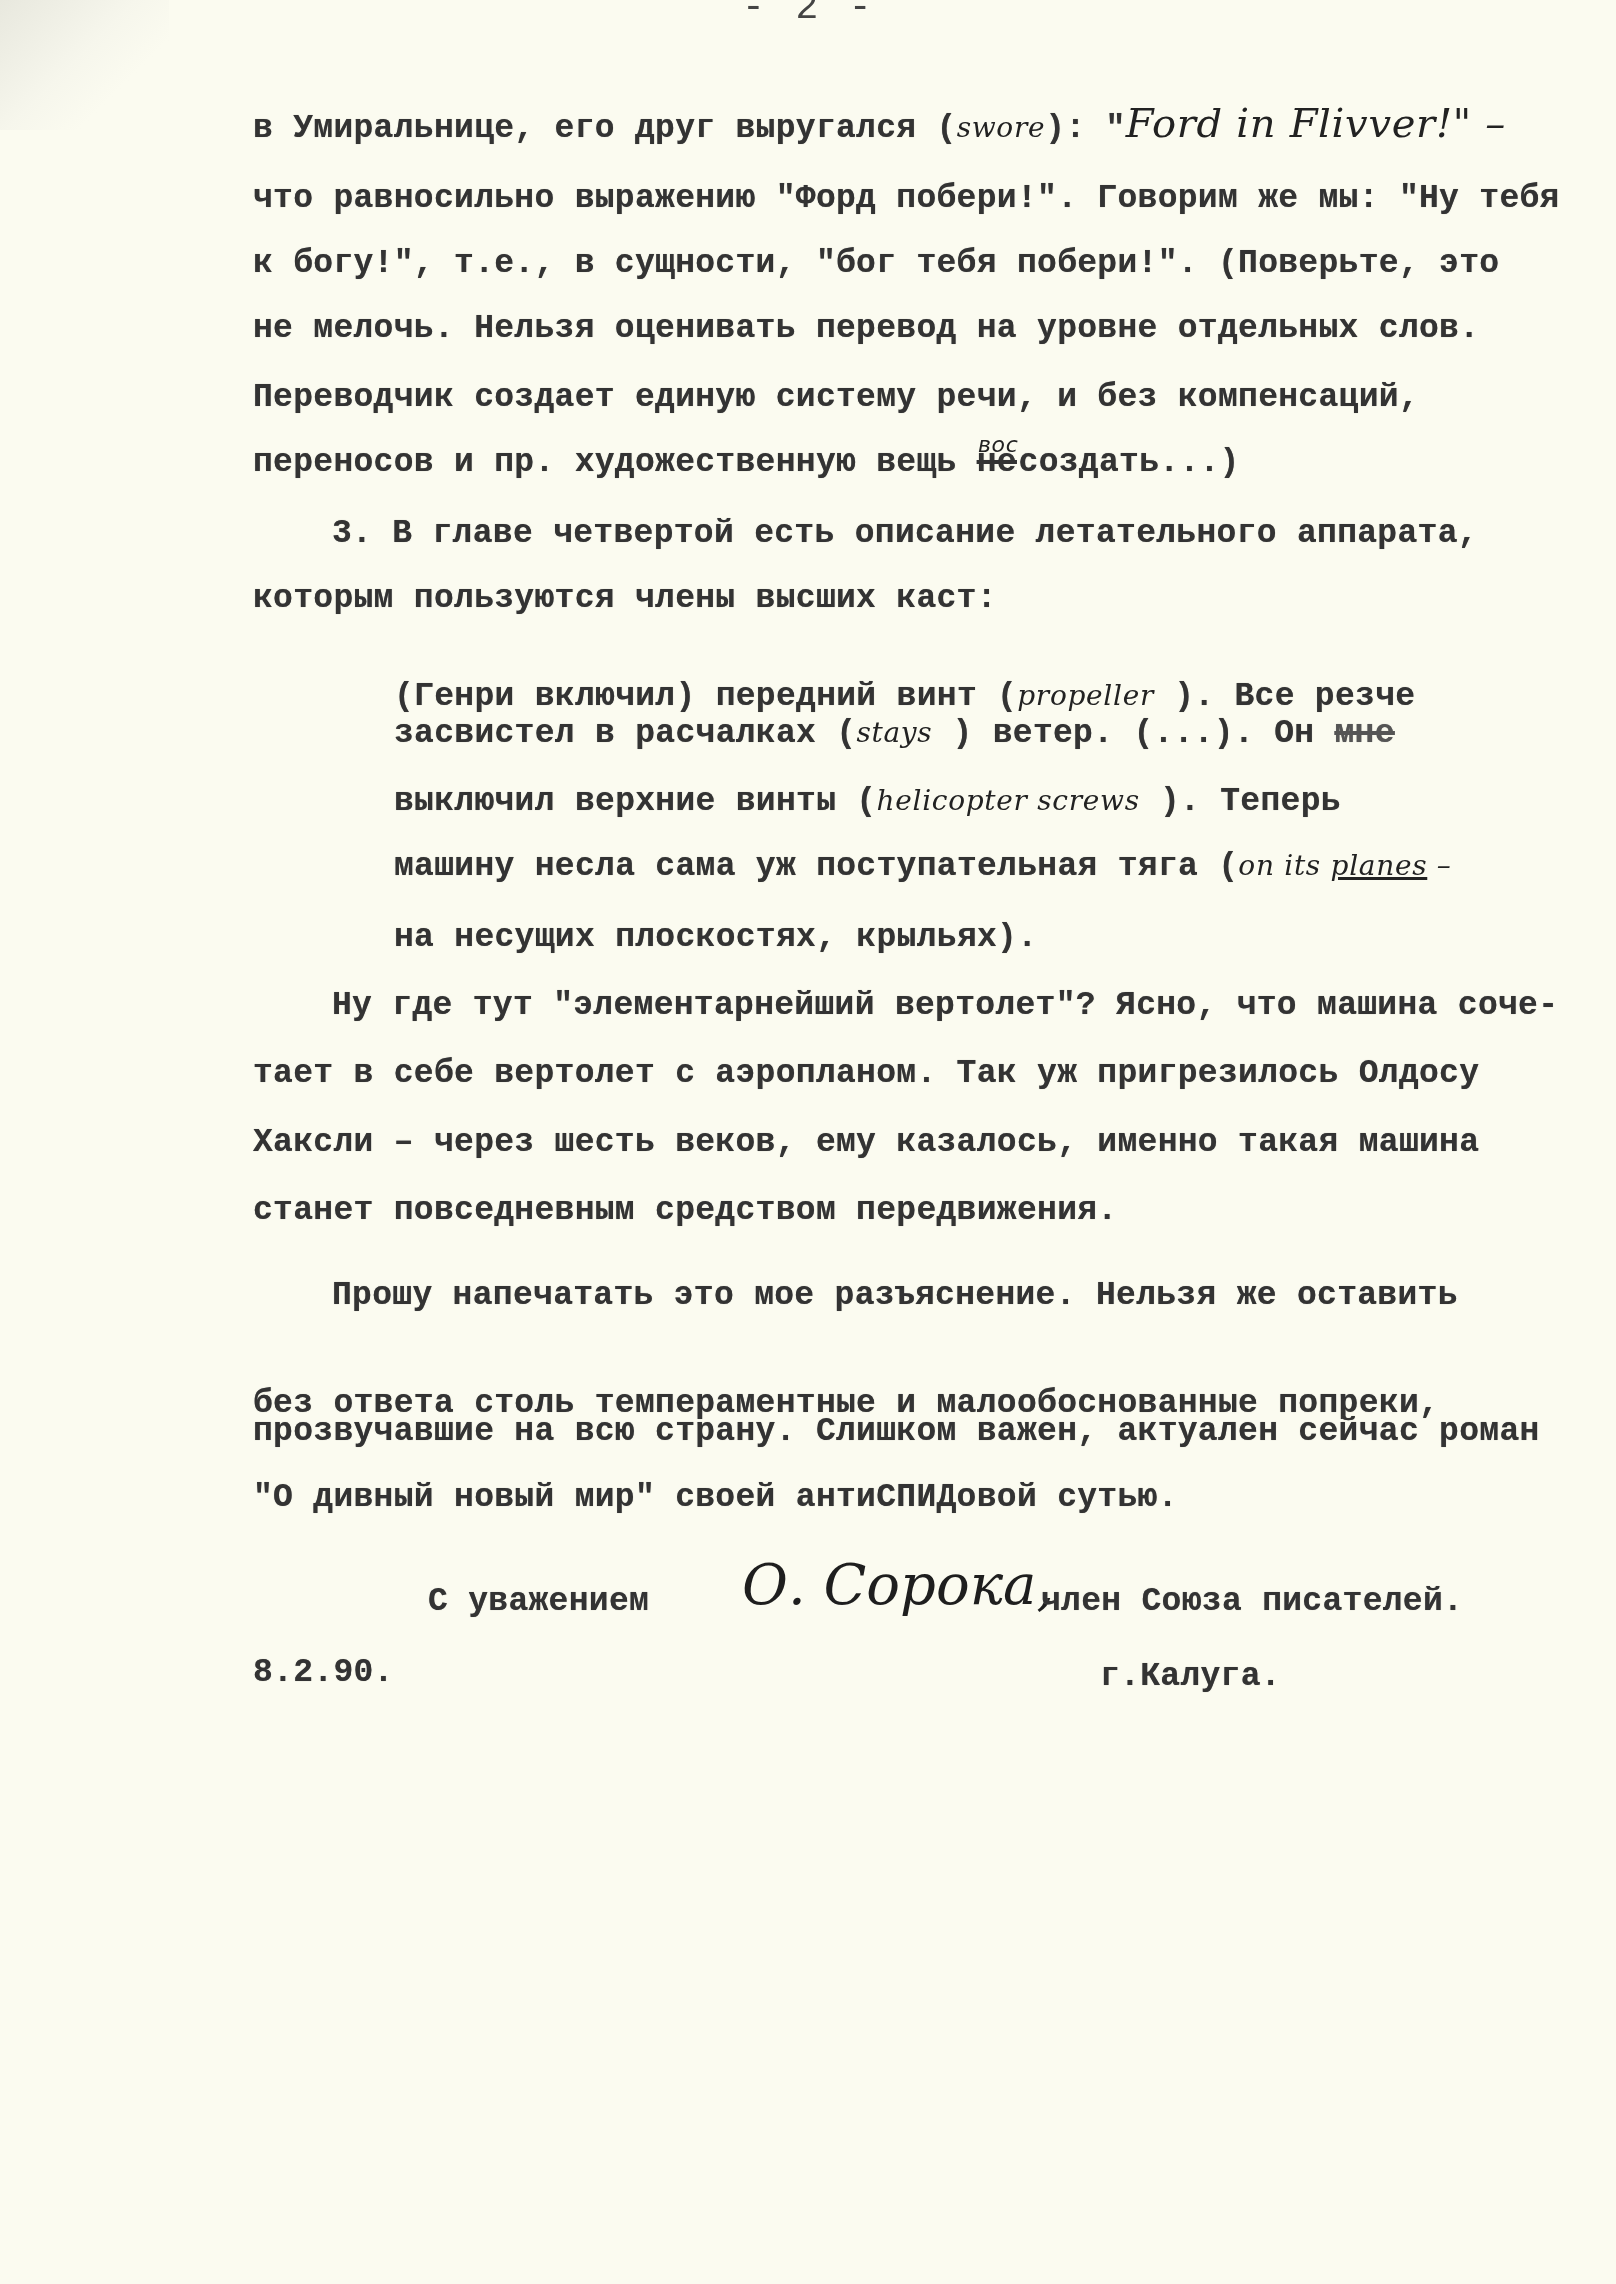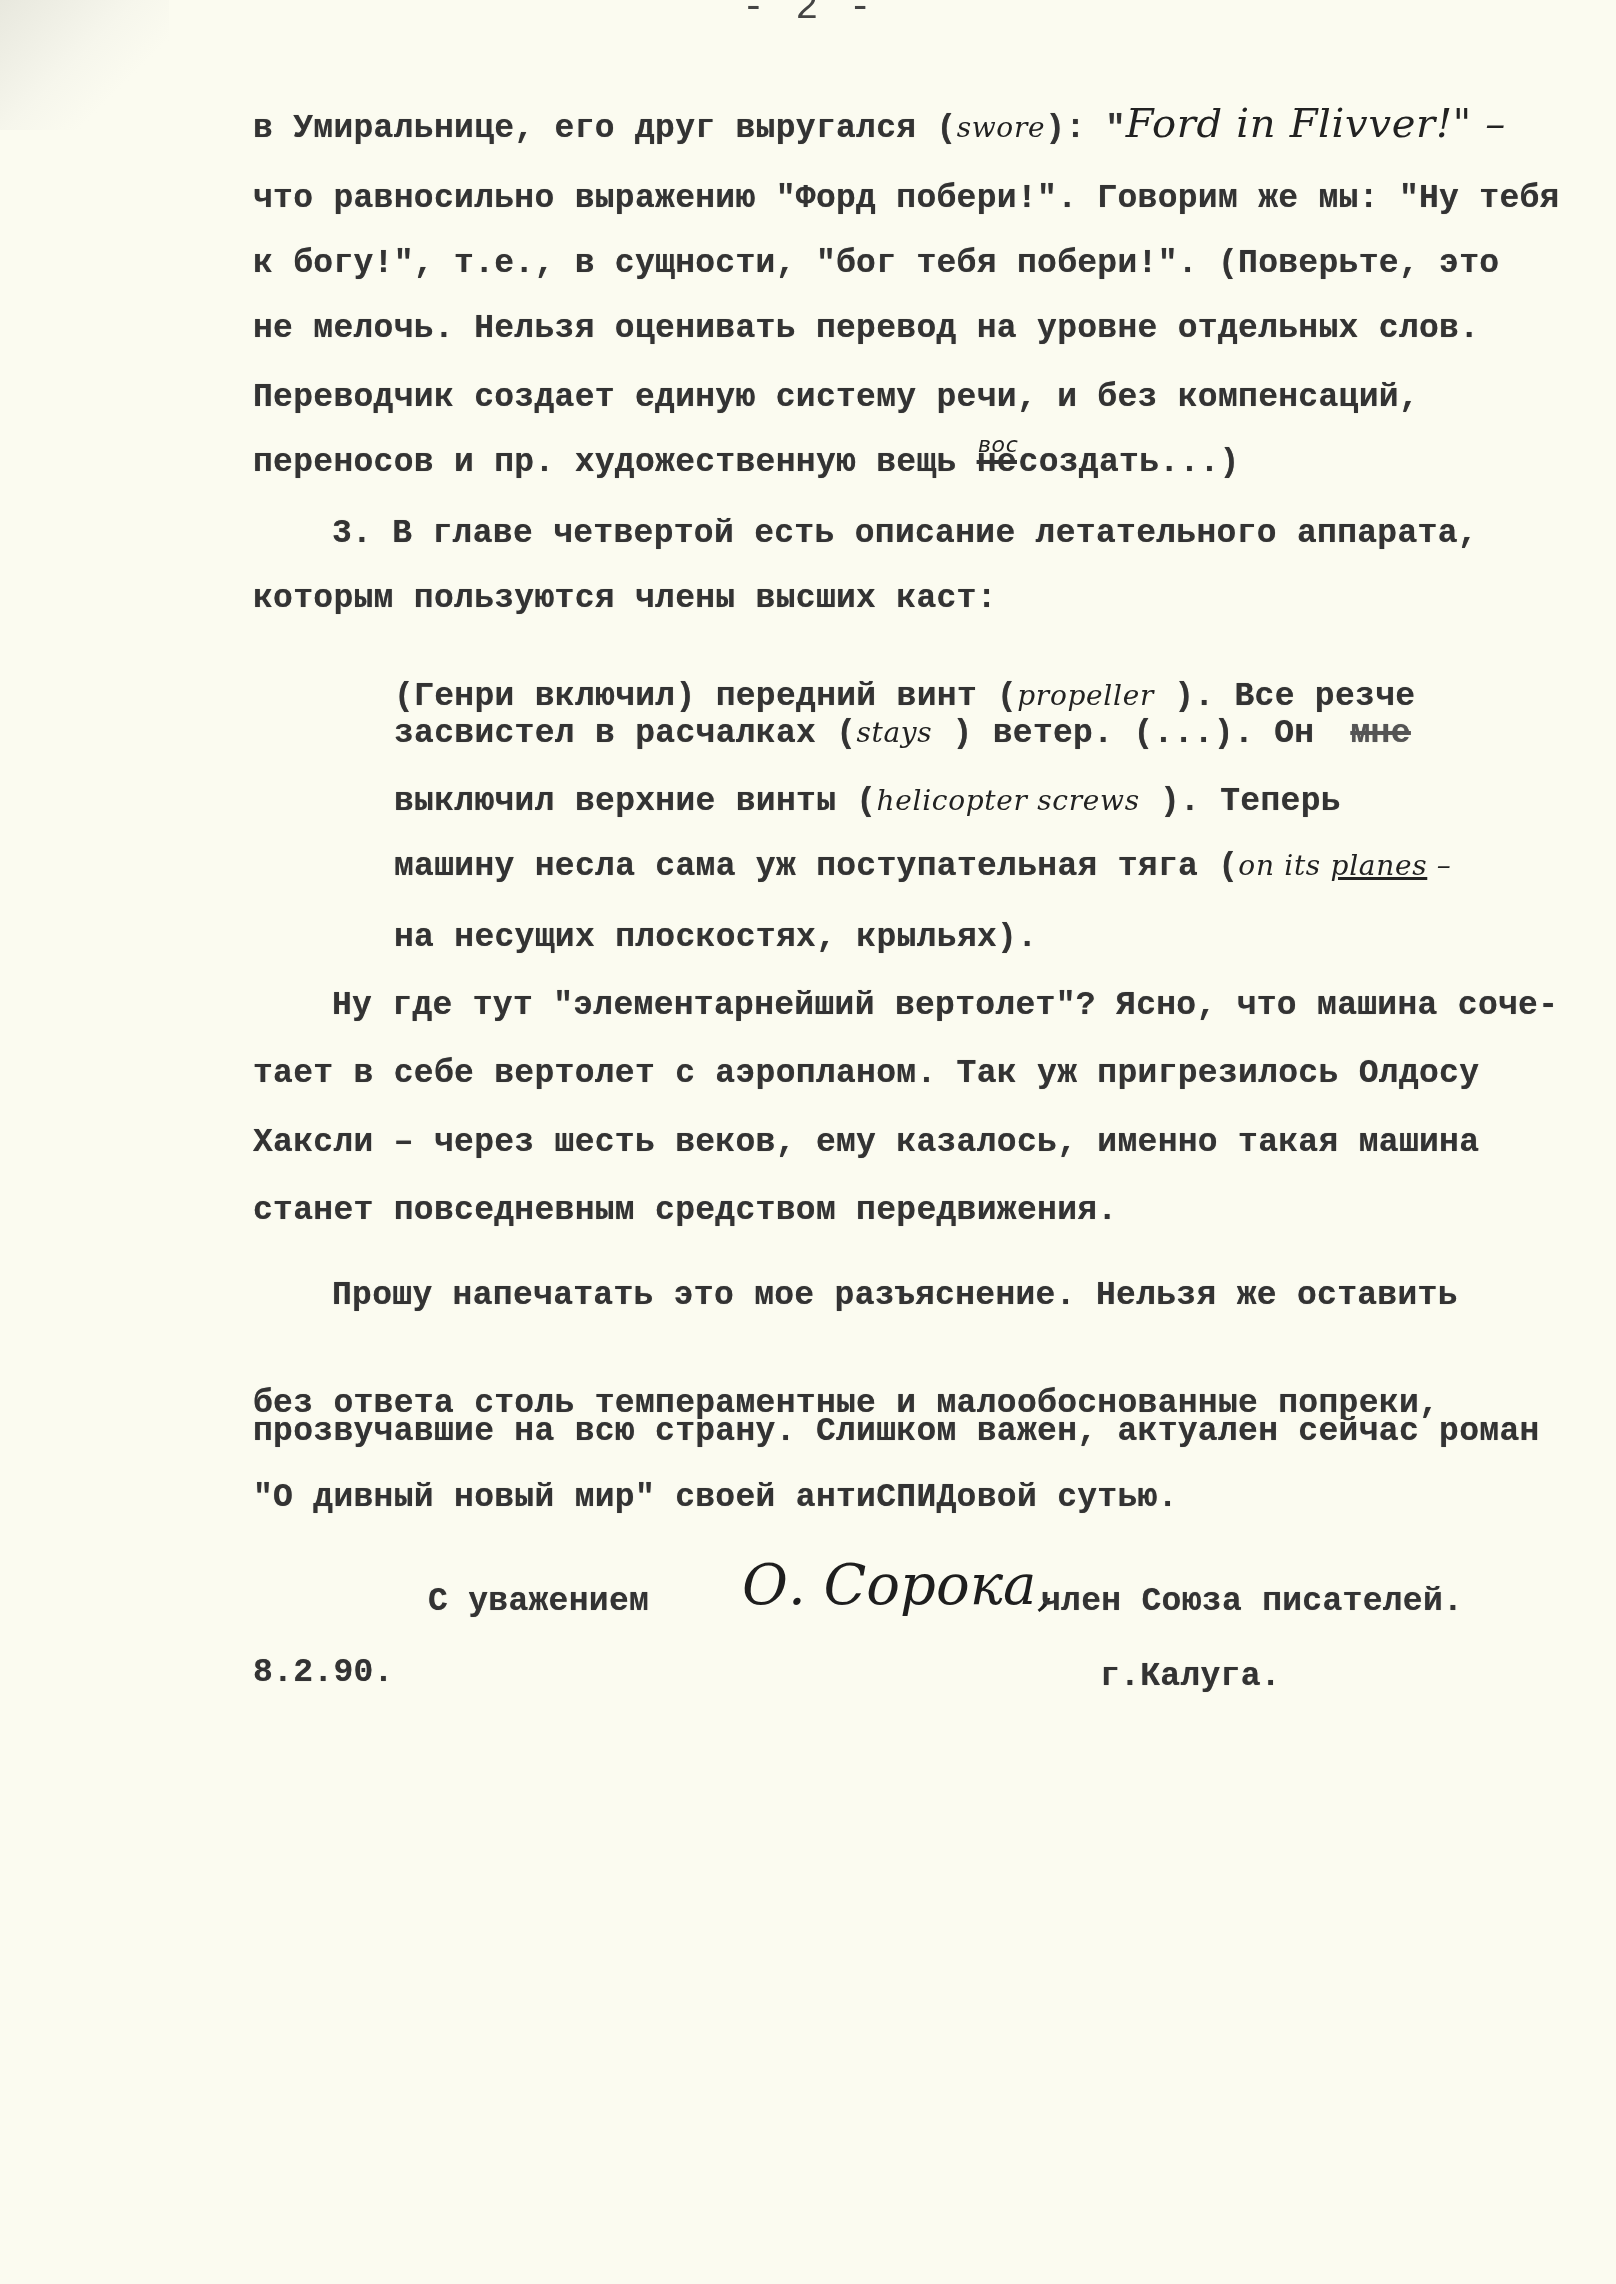--- a/index.html
+++ b/index.html
@@ -54,21 +54,21 @@
   <span>переносов и пр. художественную вещь </span><span class="strike">не</span><span class="sup hw">вос</span><span>создать...)</span>
 </div>
 
 <div class="line" style="left:332px;top:514px;">3. В главе четвертой есть описание летательного аппарата,</div>
 <div class="line" style="left:253px;top:579px;">которым пользуются члены высших каст:</div>
 
 <div class="line" style="left:394px;top:648px;margin-top:28px;">
   <span>(Генри включил) передний винт (</span><span class="hw">propeller</span><span> ). Все резче</span>
 </div>
 <div class="line" style="left:394px;top:713px;">
-  <span>засвистел в расчалках (</span><span class="hw">stays</span><span> ) ветер. (...). Он </span><span class="strike" style="color:#555;margin-left:16px;">мне</span>
+  <span>засвистел в расчалках (</span><span class="hw">stays</span><span> ) ветер. (...). Он </span><span class="strike" style="color:#555;">мне</span>
 </div>
 <div class="line" style="left:394px;top:781px;">
   <span>выключил верхние винты (</span><span class="hw">helicopter screws</span><span> ). Теперь</span>
 </div>
 <div class="line" style="left:394px;top:846px;">
   <span>машину несла сама уж поступательная тяга (</span><span class="hw">on its </span><span class="hw ul">planes</span><span class="hw"> –</span>
 </div>
 <div class="line" style="left:394px;top:918px;">на несущих плоскостях, крыльях).</div>
 
 <div class="line" style="left:332px;top:986px;">Ну где тут "элементарнейший вертолет"? Ясно, что машина соче-</div>

